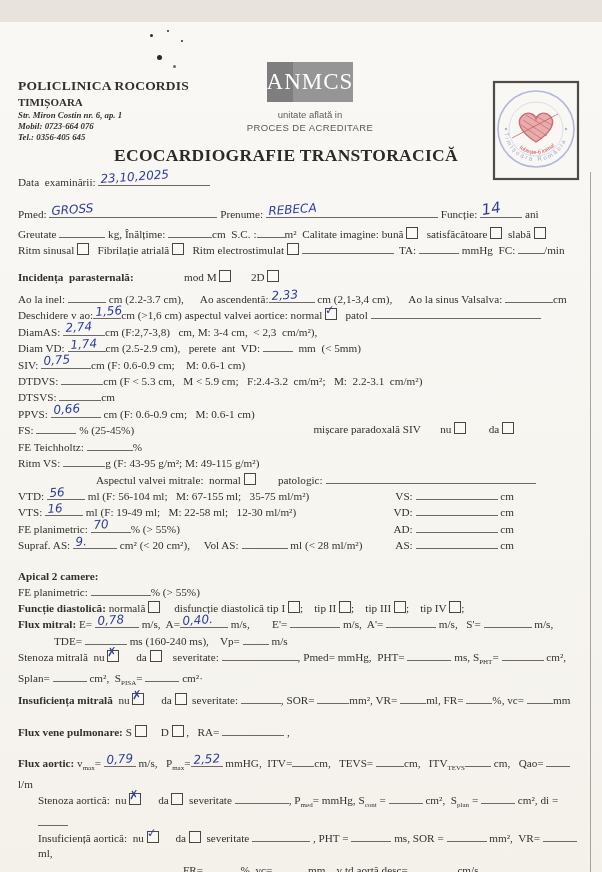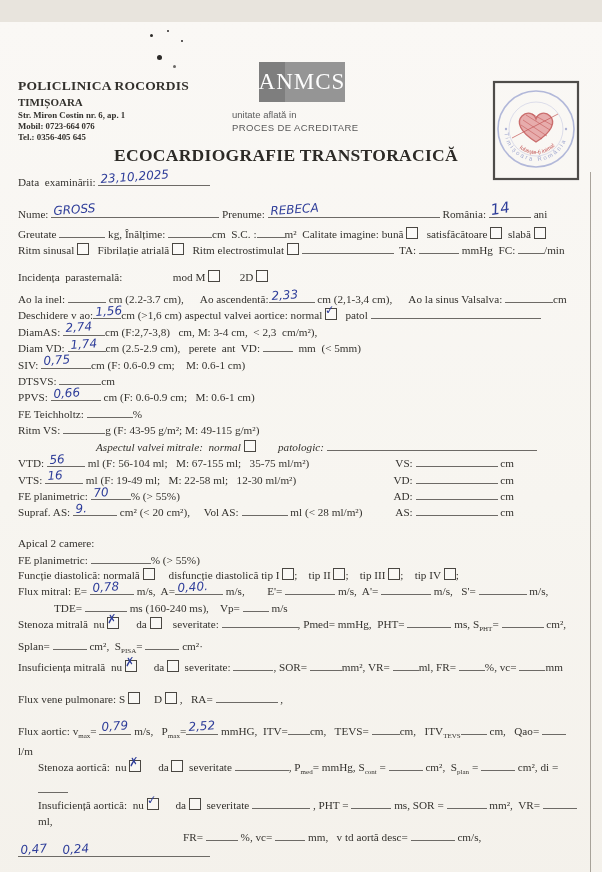--- a/index.html
+++ b/index.html
@@ -3,40 +3,40 @@
 <meta charset="utf-8">
 <style>
   html,body{margin:0;padding:0;background:#e8e4dd;}
   .page{position:relative;width:602px;height:872px;overflow:hidden;
         background:linear-gradient(180deg,#faf8f5 0%,#f7f5f0 55%,#f4f1eb 100%);
         font-family:"Liberation Serif",serif;color:#33312d;margin-top:22px;}
   
   .clinic{position:absolute;left:18px;top:56px;line-height:1.25;}
   .clinic .nm{font-size:13.5px;font-weight:bold;letter-spacing:.2px;}
   .clinic .city{font-size:11px;font-weight:bold;margin-top:1px;}
-  .clinic .adr{font-size:8.8px;font-weight:bold;}
-  .anmcs{position:absolute;left:232px;top:40px;width:140px;text-align:left;}
+  .clinic .adr{font-size:8.8px;font-weight:bold;font-style:italic;}
+  .anmcs{position:absolute;left:240px;top:40px;width:140px;text-align:center;}
   .anmcs-box{width:86px;height:40px;margin:0 auto;
              background:linear-gradient(90deg,#7e7e7e 0 30%,#959595 30% 100%);
              display:flex;align-items:center;justify-content:center;}
   .anmcs-box span{color:#fdfdfd;font-family:"Liberation Serif",serif;font-size:23px;letter-spacing:1px;}
   .anmcs .sub1{margin-top:7px;font-family:"Liberation Sans",sans-serif;font-size:9.5px;color:#5d5d5d;}
   .anmcs .sub2{margin-top:2px;font-family:"Liberation Sans",sans-serif;font-size:9.5px;color:#585858;letter-spacing:.4px;}
   .title{position:absolute;left:0;right:30px;top:123px;text-align:center;
          font-size:17.5px;font-weight:bold;letter-spacing:.3px;color:#2c2a26;}
   .stamp{position:absolute;left:492px;top:58px;}
   .speck{position:absolute;background:#2c2a28;border-radius:50%;}
   .edgeline{position:absolute;right:11px;top:150px;bottom:9px;width:1.5px;background:#8d877d;opacity:.75;}
   .wood{position:absolute;left:0;right:0;bottom:0;height:7px;border-top:1px solid #47331f;
         background:repeating-linear-gradient(90deg,#7d5c3e 0 6px,#5f4229 6px 9px,#8a6747 9px 15px,#6b4d31 15px 18px);}
   
   .form-body{position:absolute;left:18px;right:20px;top:152px;font-size:11.2px;}
   .ln{line-height:15.4px;min-height:15.4px;white-space:pre-wrap;}
   .sp-xs{margin-top:3px}.sp-s{margin-top:6px}.sp-m{margin-top:11px}.sp-l{margin-top:16px}
-  .b{font-weight:normal;}
+  .b{font-weight:bold;}
   .sub{font-size:7px;vertical-align:-3px;}
   .bl{display:inline-block;border-bottom:1px solid #6d6a66;position:relative;height:11px;vertical-align:baseline;}
   .hw{position:absolute;left:3px;bottom:-2px;color:#2f3e9a;font-family:"DejaVu Sans",sans-serif;
       font-style:italic;font-size:12px;white-space:nowrap;transform:rotate(-4deg);transform-origin:left bottom;}
   .hw.big{font-size:15px;transform:rotate(-9deg);bottom:-1px;}
   .cb{display:inline-block;width:10px;height:10px;border:1.2px solid #4a4742;position:relative;
       vertical-align:-1px;background:rgba(255,255,255,.4);}
   .mark{position:absolute;left:-1px;top:-6px;color:#2f3e9a;font-family:"DejaVu Sans",sans-serif;
         font-size:12px;font-weight:bold;transform:rotate(-6deg);}
   .split{display:flex;justify-content:space-between;}
@@ -91,34 +91,36 @@
       </text>
       <circle cx="14" cy="49" r="1.2" fill="#98a0cc" opacity="0.8"></circle>
       <circle cx="74" cy="49" r="1.2" fill="#98a0cc" opacity="0.8"></circle>
     </svg>
   </div>
 
   <div class="title">ECOCARDIOGRAFIE TRANSTORACICĂ</div>
 
   <div class="form-body">
       <div class="ln"><span>Data  examinării: </span><span class="bl" style="width: 112px;"><span class="hw">23,10,2025</span></span></div>
-      <div class="ln sp-l"><span>Nume: </span><span class="bl" style="width: 168px;"><span class="hw">GROSS</span></span><span> Prenume: </span><span class="bl" style="width: 172px;"><span class="hw">REBECA</span></span><span> România: </span><span class="bl" style="width: 42px;"><span class="hw big">14</span></span><span> ani</span></div>
+      <div class="ln sp-l"><span>Pmed: </span><span class="bl" style="width: 168px;"><span class="hw">GROSS</span></span><span> Prenume: </span><span class="bl" style="width: 172px;"><span class="hw">REBECA</span></span><span> Funcție: </span><span class="bl" style="width: 42px;"><span class="hw big">14</span></span><span> ani</span></div>
       <div class="ln sp-xs"><span>Greutate </span><span class="bl" style="width: 46px;"></span><span> kg, Înălțime: </span><span class="bl" style="width: 44px;"></span><span>cm  S.C. :</span><span class="bl" style="width: 28px;"></span><span>m²  Calitate imagine: bună </span><span class="cb"></span><span>   satisfăcătoare </span><span class="cb"></span><span>  slabă </span><span class="cb"></span></div>
       <div class="ln"><span>Ritm sinusal </span><span class="cb"></span><span>   Fibrilație atrială </span><span class="cb"></span><span>   Ritm electrostimulat </span><span class="cb"></span><span> </span><span class="bl" style="width: 92px;"></span><span>  TA: </span><span class="bl" style="width: 40px;"></span><span> mmHg  FC: </span><span class="bl" style="width: 26px;"></span><span>/min</span></div>
       <div class="ln sp-m"><span class="b">Incidența  parasternală:</span><span>                  mod M </span><span class="cb"></span><span>       2D </span><span class="cb"></span></div>
       <div class="ln sp-s"><span>Ao la inel: </span><span class="bl" style="width: 38px;"></span><span> cm (2.2-3.7 cm),      Ao ascendentă:</span><span class="bl" style="width: 46px;"><span class="hw">2,33</span></span><span> cm (2,1-3,4 cm),      Ao la sinus Valsalva: </span><span class="bl" style="width: 48px;"></span><span>cm</span></div>
       <div class="ln"><span>Deschidere v ao:</span><span class="bl" style="width: 28px;"><span class="hw">1,56</span></span><span>cm (&gt;1,6 cm) aspectul valvei aortice: normal </span><span class="cb"><span class="mark">✓</span></span><span>   patol </span><span class="bl" style="width: 170px;"></span></div>
       <div class="ln"><span>DiamAS: </span><span class="bl" style="width: 42px;"><span class="hw">2,74</span></span><span>cm (F:2,7-3,8)   cm, M: 3-4 cm,  &lt; 2,3  cm/m²),</span></div>
       <div class="ln"><span>Diam VD: </span><span class="bl" style="width: 38px;"><span class="hw">1,74</span></span><span>cm (2.5-2.9 cm),   perete  ant  VD: </span><span class="bl" style="width: 30px;"></span><span>  mm  (&lt; 5mm)</span></div>
       <div class="ln"><span>SIV: </span><span class="bl" style="width: 50px;"><span class="hw">0,75</span></span><span>cm (F: 0.6-0.9 cm;    M: 0.6-1 cm)</span></div>
+      <div class="ln"><span>DTDVS: </span><span class="bl" style="width: 42px;"></span><span>cm (F &lt; 5.3 cm,   M &lt; 5.9 cm;   F:2.4-3.2  cm/m²;   M:  2.2-3.1  cm/m²)</span></div>
       <div class="ln"><span>DTSVS: </span><span class="bl" style="width: 42px;"></span><span>cm</span></div>
       <div class="ln"><span>PPVS: </span><span class="bl" style="width: 50px;"><span class="hw">0,66</span></span><span> cm (F: 0.6-0.9 cm;   M: 0.6-1 cm)</span></div>
+      <div class="ln split"><span><span>FS: </span><span class="bl" style="width: 40px;"></span><span> % (25-45%)</span></span><span class="rgt"><span>mișcare paradoxală SIV       nu </span><span class="cb"></span><span>        da </span><span class="cb"></span></span></div>
       <div class="ln"><span>FE Teichholtz: </span><span class="bl" style="width: 46px;"></span><span>%</span></div>
       <div class="ln"><span>Ritm VS: </span><span class="bl" style="width: 42px;"></span><span>g (F: 43-95 g/m²; M: 49-115 g/m²)</span></div>
-      <div class="ln" style="padding-left: 78px; font-style: italic;"><span>Aspectul valvei mitrale:  normal </span><span class="cb"></span><span>        patologic: </span><span class="bl" style="width: 210px;"></span></div>
+      <div class="ln" style="padding-left: 78px;"><span>Aspectul valvei mitrale:  normal </span><span class="cb"></span><span>        patologic: </span><span class="bl" style="width: 210px;"></span></div>
       <div class="ln split"><span><span>VTD: </span><span class="bl" style="width: 38px;"><span class="hw">56</span></span><span> ml (F: 56-104 ml;   M: 67-155 ml;   35-75 ml/m²)</span></span><span class="rgt"><span>VS: </span><span class="bl" style="width: 82px;"></span><span> cm</span></span></div>
       <div class="ln split"><span><span>VTS: </span><span class="bl" style="width: 38px;"><span class="hw">16</span></span><span> ml (F: 19-49 ml;   M: 22-58 ml;   12-30 ml/m²)</span></span><span class="rgt"><span>VD: </span><span class="bl" style="width: 82px;"></span><span> cm</span></span></div>
       <div class="ln split"><span><span>FE planimetric: </span><span class="bl" style="width: 40px;"><span class="hw">70</span></span><span>% (&gt; 55%)</span></span><span class="rgt"><span>AD: </span><span class="bl" style="width: 82px;"></span><span> cm</span></span></div>
       <div class="ln split"><span><span>Supraf. AS: </span><span class="bl" style="width: 44px;"><span class="hw">9.</span></span><span> cm² (&lt; 20 cm²),     Vol AS: </span><span class="bl" style="width: 46px;"></span><span> ml (&lt; 28 ml/m²)</span></span><span class="rgt"><span>AS: </span><span class="bl" style="width: 82px;"></span><span> cm</span></span></div>
       <div class="ln"></div>
       <div class="ln"><span class="b">Apical 2 camere:</span></div>
       <div class="ln"><span>FE planimetric: </span><span class="bl" style="width: 60px;"></span><span>% (&gt; 55%)</span></div>
       <div class="ln"><span class="b">Funcție diastolică:</span><span> normală </span><span class="cb"></span><span>     disfuncție diastolică tip I </span><span class="cb"></span><span>;    tip II </span><span class="cb"></span><span>;    tip III </span><span class="cb"></span><span>;    tip IV </span><span class="cb"></span><span>;</span></div>
       <div class="ln"><span class="b">Flux mitral:</span><span> E= </span><span class="bl" style="width: 44px;"><span class="hw">0,78</span></span><span> m/s,  A=</span><span class="bl" style="width: 48px;"><span class="hw">0,40.</span></span><span> m/s,        E'= </span><span class="bl" style="width: 50px;"></span><span> m/s,  A'= </span><span class="bl" style="width: 50px;"></span><span> m/s,   S'= </span><span class="bl" style="width: 48px;"></span><span> m/s,</span></div>
       <div class="ln" style="padding-left: 36px;"><span>TDE= </span><span class="bl" style="width: 42px;"></span><span> ms (160-240 ms),    Vp= </span><span class="bl" style="width: 26px;"></span><span> m/s</span></div>

